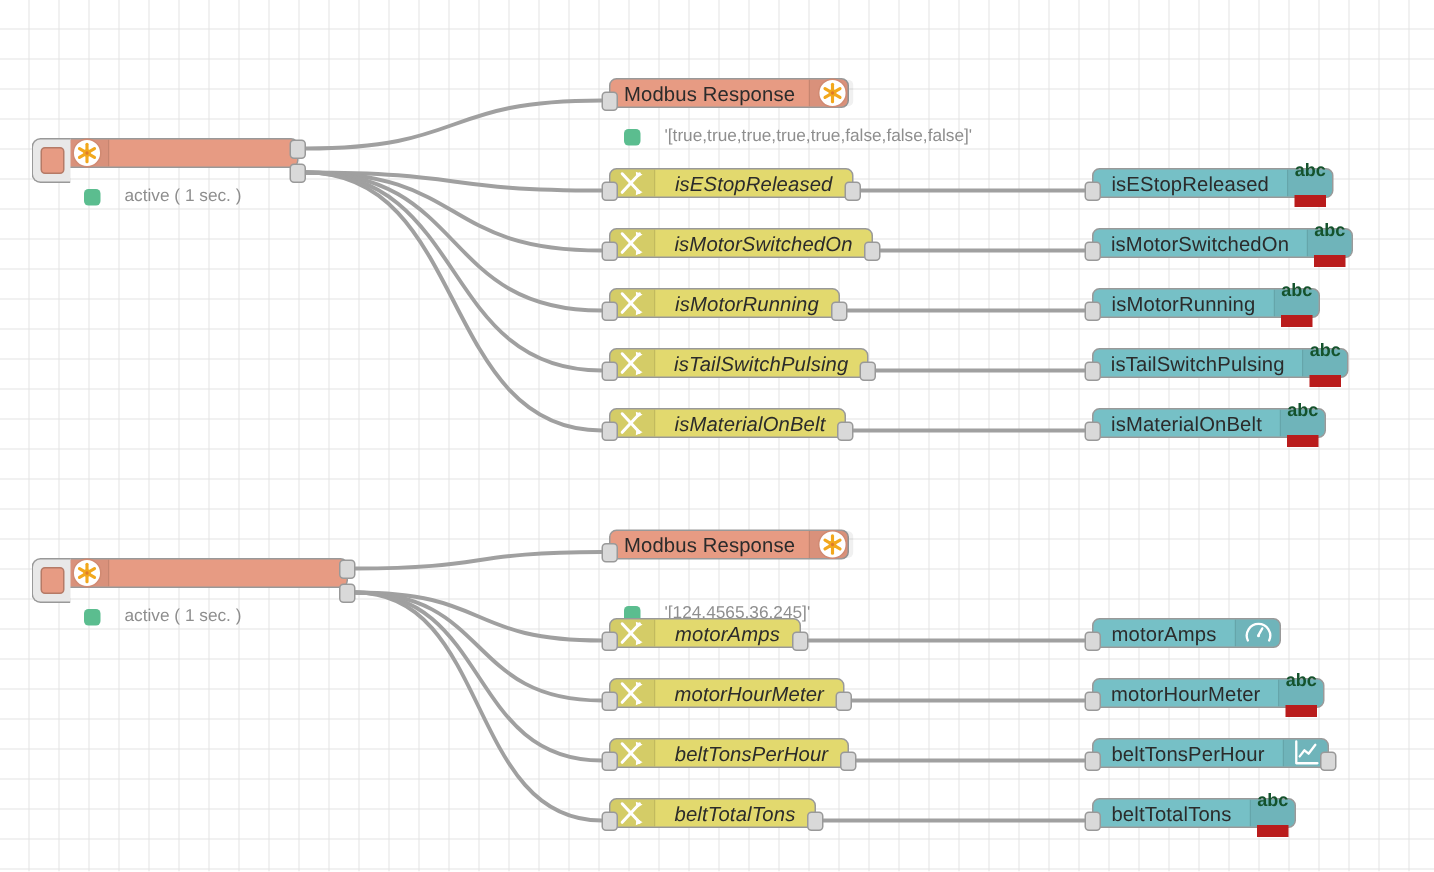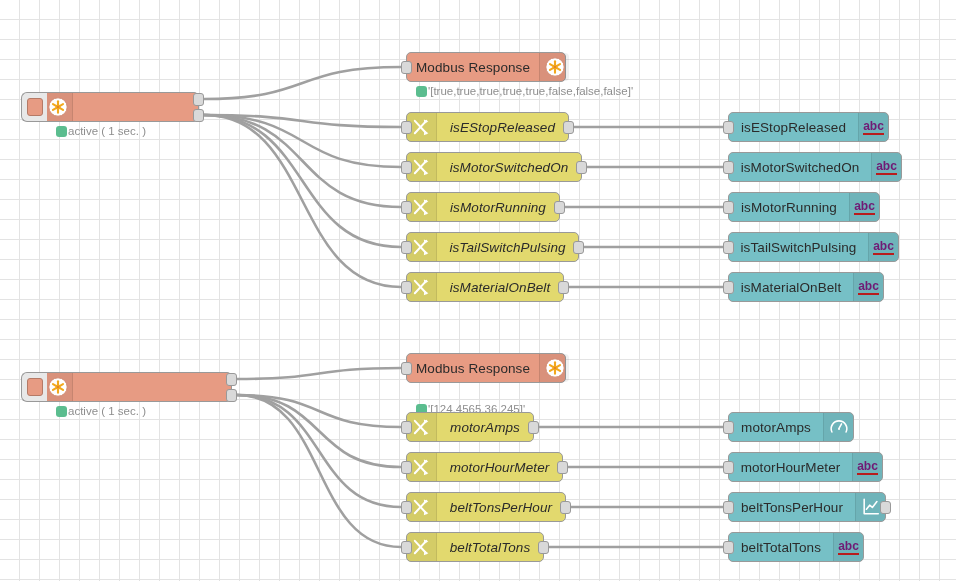--- a/index.html
+++ b/index.html
@@ -27,21 +27,21 @@
     left: 0; top: 0;
     width: 956px;
     height: 581px;
     pointer-events: none;
   }
   .node {
     position: absolute;
     box-sizing: border-box;
     border: 1px solid #999;
     border-radius: 5px;
-    height: 30px;
+    height: 20px;
     display: flex;
     align-items: stretch;
     overflow: visible;
   }
   .node-label {
     flex: 1 1 auto;
     display: flex;
     align-items: center;
     justify-content: center;
     padding: 0 9px;
@@ -111,43 +111,43 @@
     border: 1px solid #b57a66;
     border-radius: 3px;
     box-sizing: border-box;
   }
 
   
   .status {
     position: absolute;
     display: flex;
     align-items: center;
-    gap: 1px;
+    gap: 16px;
     font-size: 11.5px;
     color: #8e8e8e;
     white-space: nowrap;
   }
   .status .dot {
     width: 11px;
     height: 11px;
     border-radius: 3px;
     background: #5bbd8f;
     flex: 0 0 auto;
   }
 
   .italic { font-style: italic; }
 
   
   .abc {
-    color: #701a75;
+    color: #14532d;
     font-size: 12px;
     font-weight: bold;
     line-height: 1;
-    border-bottom: 2px solid #b91c1c;
-    padding-bottom: 1px;
+    border-bottom: 8px solid #b91c1c;
+    padding-bottom: 11px;
     letter-spacing: 0px;
   }
   svg.gly { display:block; }
 </style>
 </head>
 <body>
 
 <div id="canvas">
   <svg id="wires" viewBox="0 0 956 581" xmlns="http://www.w3.org/2000/svg">
       <path d="M 204 99 C 312.35 99, 292.65 67, 401 67" fill="none" stroke="#a0a0a0" stroke-width="2.6" stroke-linecap="round"></path>

